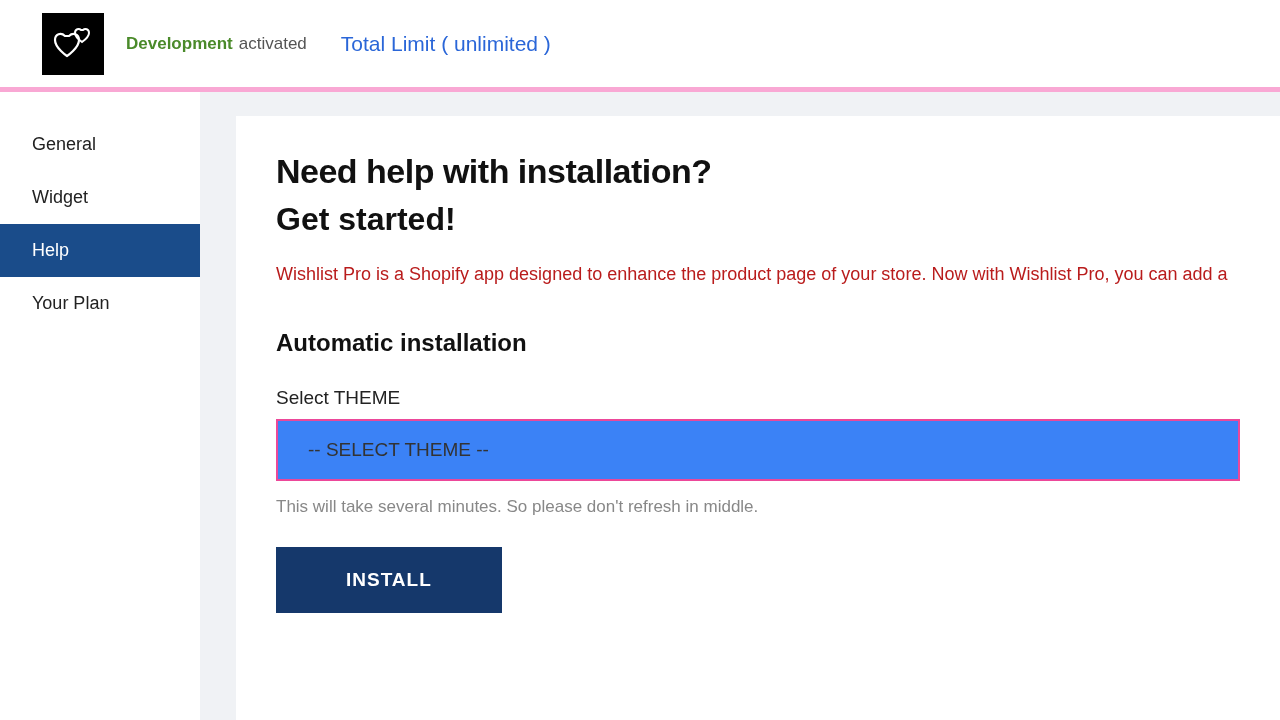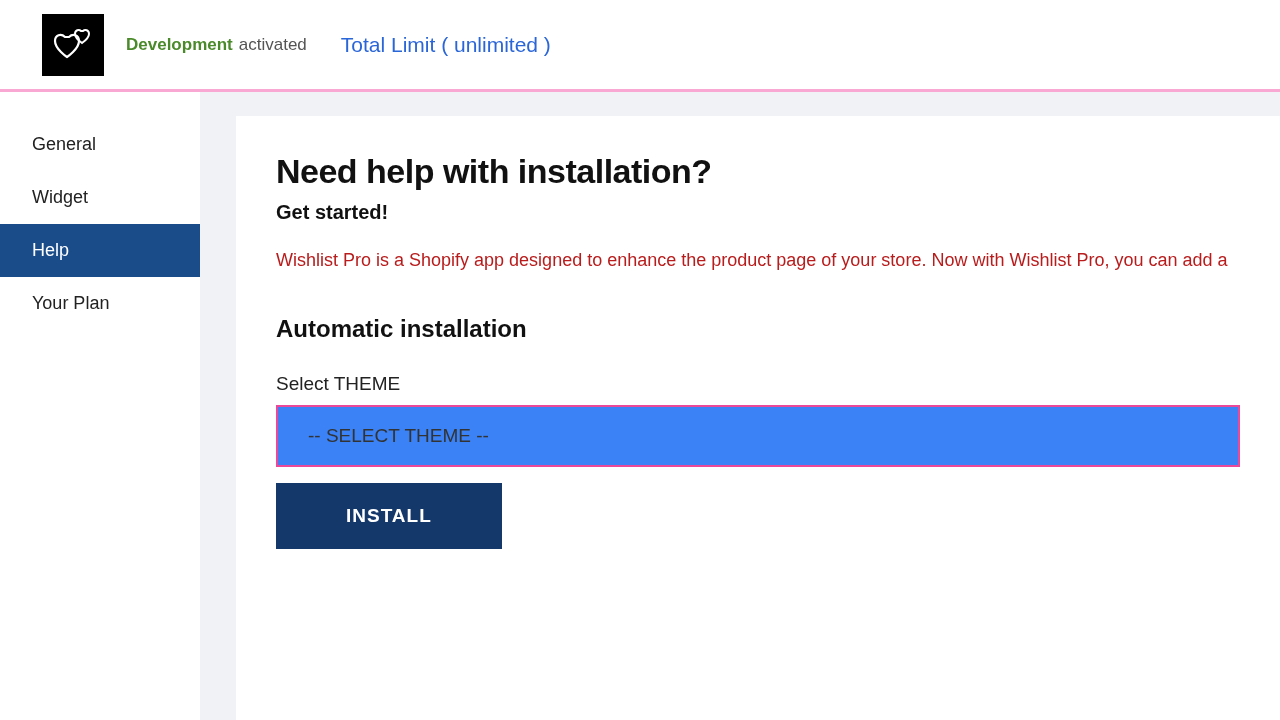--- a/index.html
+++ b/index.html
@@ -2,21 +2,21 @@
 <html><head>
 <meta charset="utf-8">
 <style>
   * { box-sizing: border-box; margin: 0; padding: 0; }
   html, body { width: 1280px; height: 720px; font-family: Arial, Helvetica, sans-serif; background: #fff; overflow: hidden; }
   .header {
     height: 92px;
     display: flex;
     align-items: center;
     padding-left: 42px;
-    border-bottom: 3px solid #f9a8d4;
+    border-bottom: 5px solid #f9a8d4;
     gap: 22px;
     background: #fff;
   }
   .logo-box {
     width: 62px; height: 62px;
     background: #000;
     display: flex; align-items: center; justify-content: center;
   }
   .status-block { display: flex; gap: 6px; font-size: 17px; align-items: baseline;}
   .status-dev { color: #4a8a2a; font-weight: 600; }
@@ -46,21 +46,21 @@
     padding: 24px 0 0 36px;
     overflow: hidden;
   }
   .panel {
     background: #fff;
     width: 100%;
     min-height: 100%;
     padding: 36px 40px 21px 40px;
   }
   .h1 { font-size: 34px; font-weight: 700; color: #111; letter-spacing: -0.5px; margin-bottom: 10px; font-family: Arial, Helvetica, sans-serif;}
-  .h2 { font-size: 20px; font-weight: 700; color: #111; margin-bottom: 26px; }
+  .h2 { font-size: 32px; font-weight: 700; color: #111; margin-bottom: 26px; }
   .desc { font-size: 18px; color: #b91c1c; margin-bottom: 44px; white-space: nowrap; }
   .h3 { font-size: 24px; font-weight: 700; color: #111; margin-bottom: 30px; }
   .step { font-size: 19px; font-weight: 700; color: #111; margin-bottom: 18px; }
   .label { font-size: 19px; color: #222; margin-bottom: 10px; }
   .select-box {
     width: 100%;
     border: 2px solid #ec4899;
     padding: 18px 30px;
     font-size: 19px;
     color: #333;
@@ -115,16 +115,17 @@
   <div class="content-area">
     <div class="panel">
       <div class="h1">Need help with installation?</div>
       <div class="h2">Get started!</div>
       <div class="desc">Wishlist Pro is a Shopify app designed to enhance the product page of your store. Now with Wishlist Pro, you can add a </div>
       <div class="h3">Automatic installation</div>
       <div class="label">Select THEME</div>
       <div class="select-box">
         <span>-- SELECT THEME --</span>
       </div>
+      <div class="note">This will take several minutes. So please don't refresh in middle.</div>
       <button class="install-btn">INSTALL</button>
     </div>
   </div>
 </div>
 
 </body></html>

